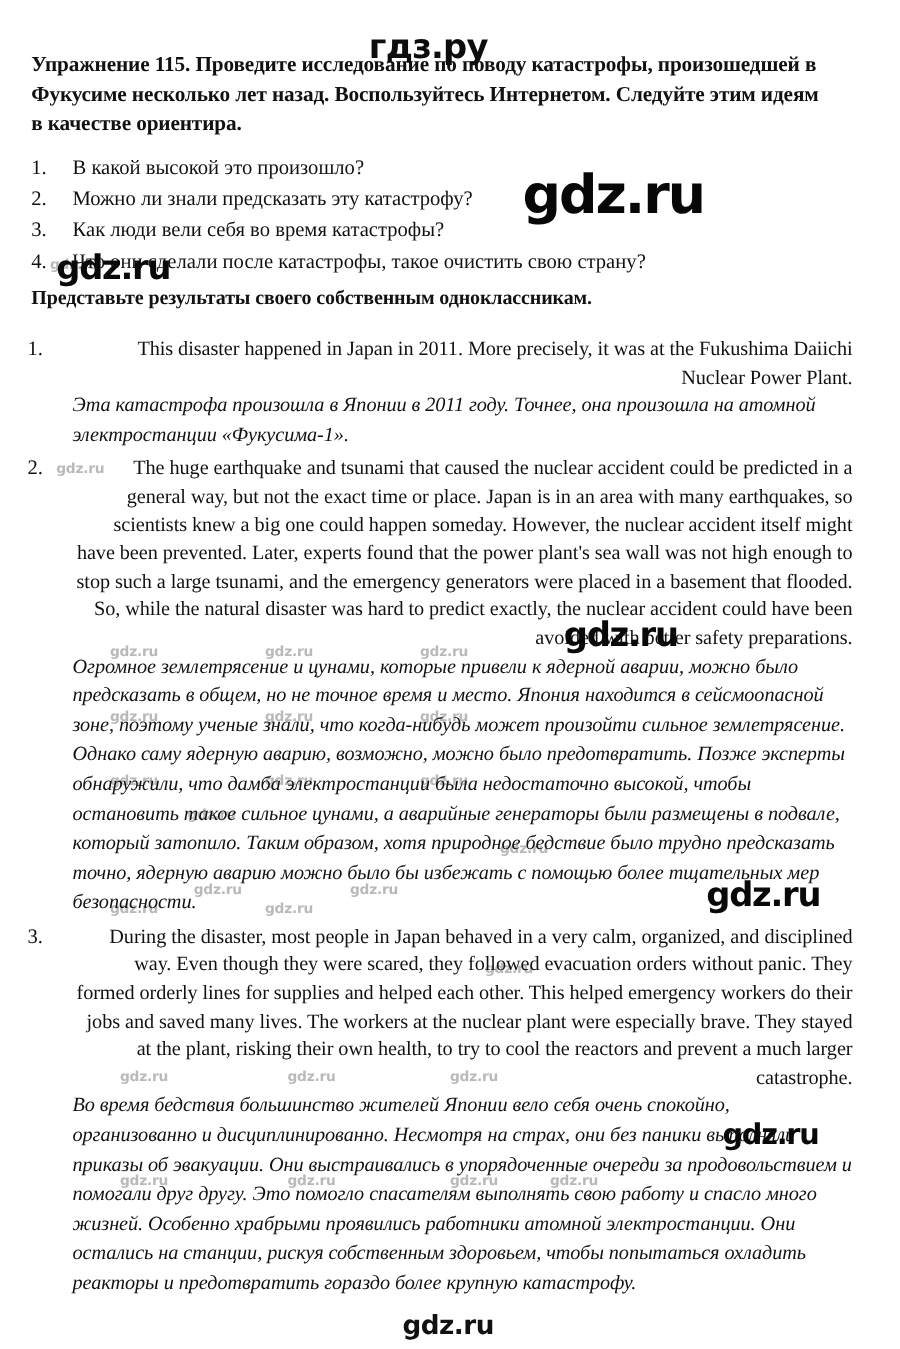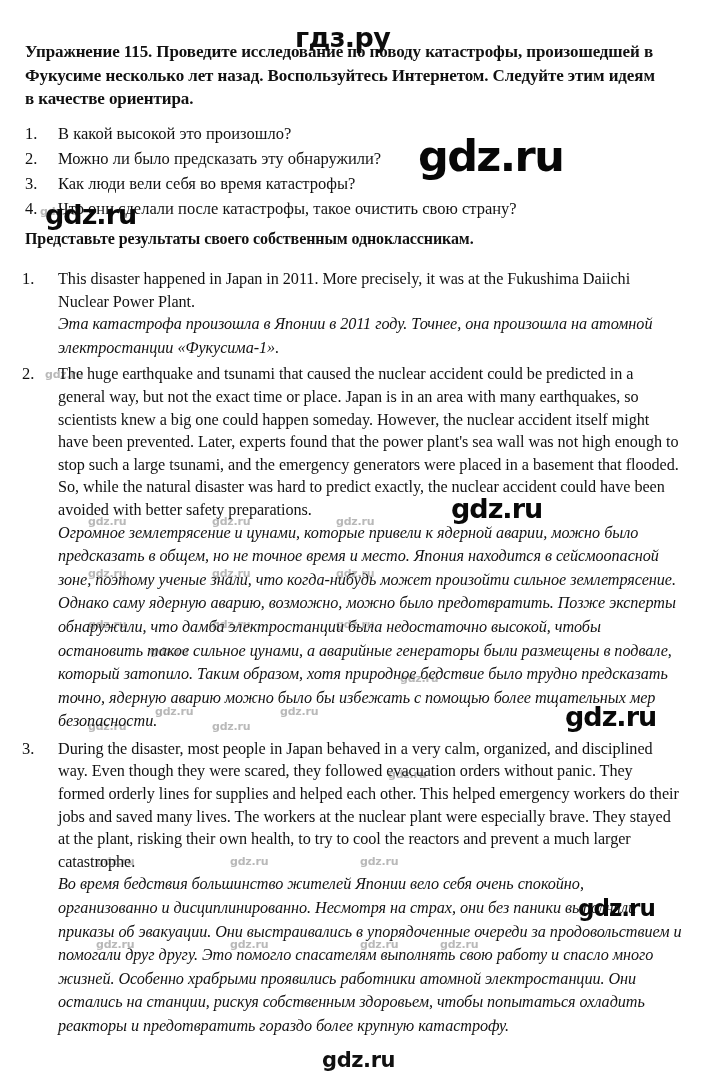--- a/index.html
+++ b/index.html
@@ -121,20 +121,21 @@
     font-size: 16.5px;
     line-height: 22.5px;
   }
   .ans-body {
     flex: 1 1 auto;
   }
   .ans-en {
     font-size: 16.2px;
     line-height: 22.6px;
     letter-spacing: -0.05px;
+    text-align: right;
   }
   .ans-ru {
     font-style: italic;
     font-size: 16.2px;
     line-height: 23.6px;
     letter-spacing: -0.05px;
   }
 
   #ans2 { margin-top: 3px; }
   #ans3 { margin-top: 4px; }
@@ -178,21 +179,21 @@
 
     <div class="task-head">Упражнение 115. Проведите исследование по поводу катастрофы, произошедшей в Фукусиме несколько лет назад. Воспользуйтесь Интернетом. Следуйте этим идеям в качестве ориентира.</div>
 
     <div class="q-list">
       <div class="q-row">
         <span class="q-num">1.</span>
         <span class="q-txt">В какой высокой это произошло?</span>
       </div>
       <div class="q-row">
         <span class="q-num">2.</span>
-        <span class="q-txt">Можно ли было предсказать эту обнаружили?</span>
+        <span class="q-txt">Можно ли знали предсказать эту катастрофу?</span>
       </div>
       <div class="q-row">
         <span class="q-num">3.</span>
         <span class="q-txt">Как люди вели себя во время катастрофы?</span>
       </div>
       <div class="q-row">
         <span class="q-num">4.</span>
         <span class="q-txt">Что они сделали после катастрофы, такое очистить свою страну?</span>
       </div>
     </div>

